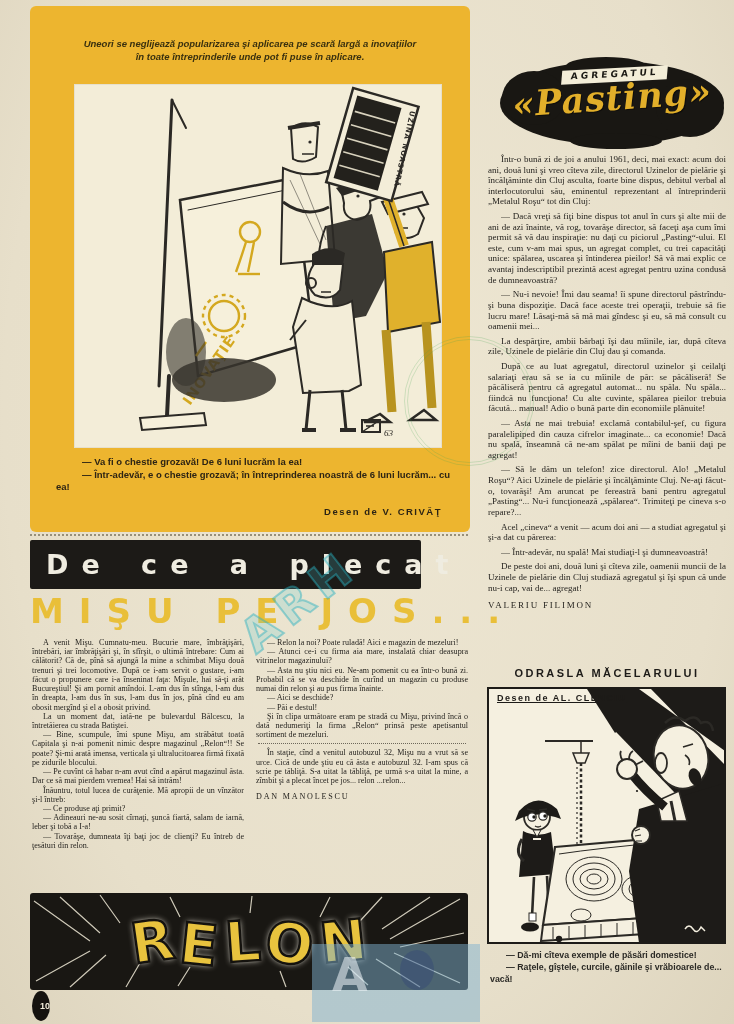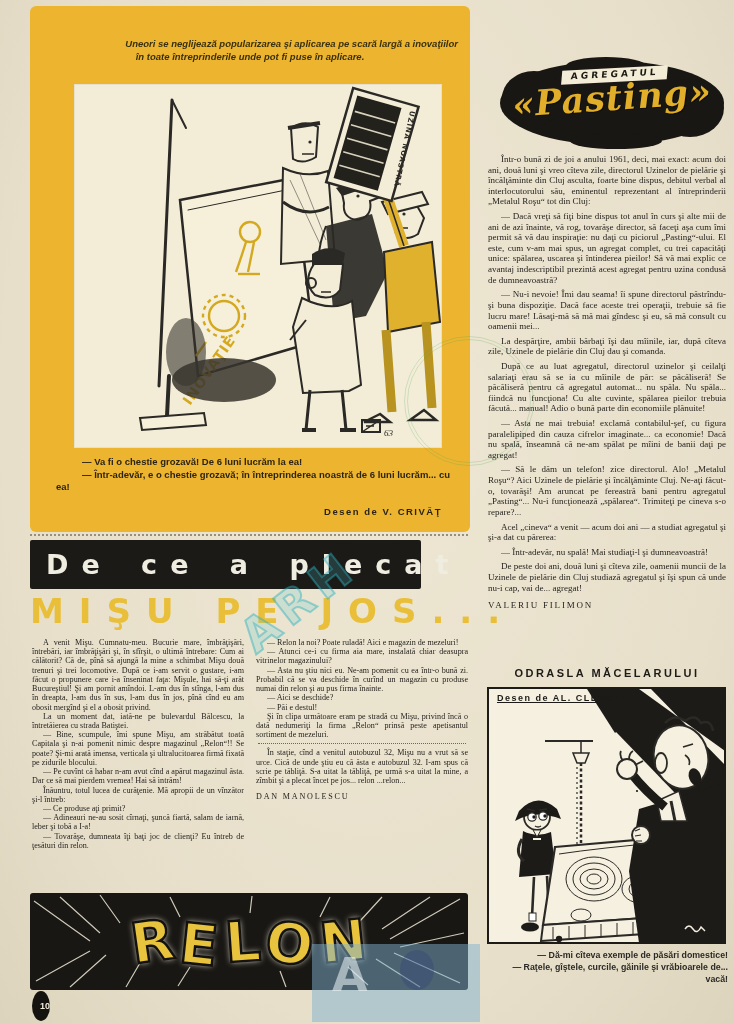--- a/index.html
+++ b/index.html
@@ -5,21 +5,21 @@
   html,body{margin:0;padding:0;background:#c9c2ae;}
   #page{position:relative;width:734px;height:1024px;margin:0 auto;overflow:hidden;
         background:#eae3cf;
         background-image:radial-gradient(ellipse at 50% 40%, #eee7d3 0%, #e7dfca 70%, #ddd4bd 100%);
         font-family:"Liberation Serif","DejaVu Serif",serif;color:#262420;}
   
   .yellow-panel{position:absolute;left:30px;top:6px;width:440px;height:526px;
         background:#edb52f;border-radius:6px;}
   .intro{position:absolute;left:12px;width:416px;margin:0;text-align:center;
         font:italic 600 9.5px/1.3 "Liberation Sans",sans-serif;color:#39300f;}
-  .intro.l1{top:32px;text-align:right;}
+  .intro.l1{top:32px;}
   .intro.l2{top:45px;font-style:italic;}
   .cartoon-paper{position:absolute;left:44px;top:78px;width:368px;height:364px;
         background:#f3edd8;box-shadow:0 0 0 1px rgba(0,0,0,.05) inset;}
   .cartoon-paper svg{position:absolute;left:0;top:0;}
   .dialogue{position:absolute;left:26px;top:450px;width:394px;}
   .dialogue p{margin:0;text-indent:26px;font:600 9.5px/1.32 "Liberation Sans",sans-serif;color:#2d2414;}
   .dialogue .credit{margin-top:12px;text-align:right;text-indent:0;letter-spacing:1.5px;
         padding-right:8px;font-weight:700;}
   
   .dotted-rule{position:absolute;left:30px;top:534px;width:438px;height:0;
@@ -73,21 +73,21 @@
   .pasting-text p{margin:4px;text-indent:13px;text-align:justify;
         font:9px/1.18 "Liberation Serif","DejaVu Serif",serif;color:#262420;}
   
   .odrasla-title{position:absolute;left:484px;top:668px;width:246px;margin:0;text-align:center;
         font:700 11px/1 "Liberation Sans",sans-serif;letter-spacing:2.5px;color:#1d1b18;}
   .butcher-box{position:absolute;left:487px;top:687px;width:239px;height:257px;
         background:#f5f0e0;border:2px solid #1d1b18;box-sizing:border-box;overflow:hidden;}
   .butcher-credit{position:absolute;left:8px;top:5px;z-index:3;
         font:700 9px/1 "Liberation Sans",sans-serif;letter-spacing:1.5px;color:#1d1b18;text-decoration:underline;}
   .butcher-box svg{position:absolute;left:0;top:0;}
-  .butcher-caption{position:absolute;left:490px;top:950px;width:238px;text-align:right;}
+  .butcher-caption{position:absolute;left:490px;top:950px;width:238px;}
   .butcher-caption p{margin:0;text-indent:16px;font:600 8.8px/1.35 "Liberation Sans",sans-serif;color:#2b2a26;}
   
   .wm-text{position:absolute;left:232px;top:578px;font:800 46px/1 "DejaVu Sans",sans-serif;
         color:rgba(80,200,210,.20);-webkit-text-stroke:2px rgba(40,175,190,.45);
         transform:rotate(-38deg);letter-spacing:8px;pointer-events:none;}
   .wm-stamp{position:absolute;left:404px;top:336px;width:122px;height:122px;border-radius:50%;
         border:4px double rgba(70,165,80,.22);pointer-events:none;}
   .wm-rect{position:absolute;left:312px;top:944px;width:168px;height:78px;
         background:rgba(128,178,208,.5);pointer-events:none;}
   .wm-rect .a-mark{position:absolute;left:20px;top:8px;font:700 46px/1 "DejaVu Sans",sans-serif;

